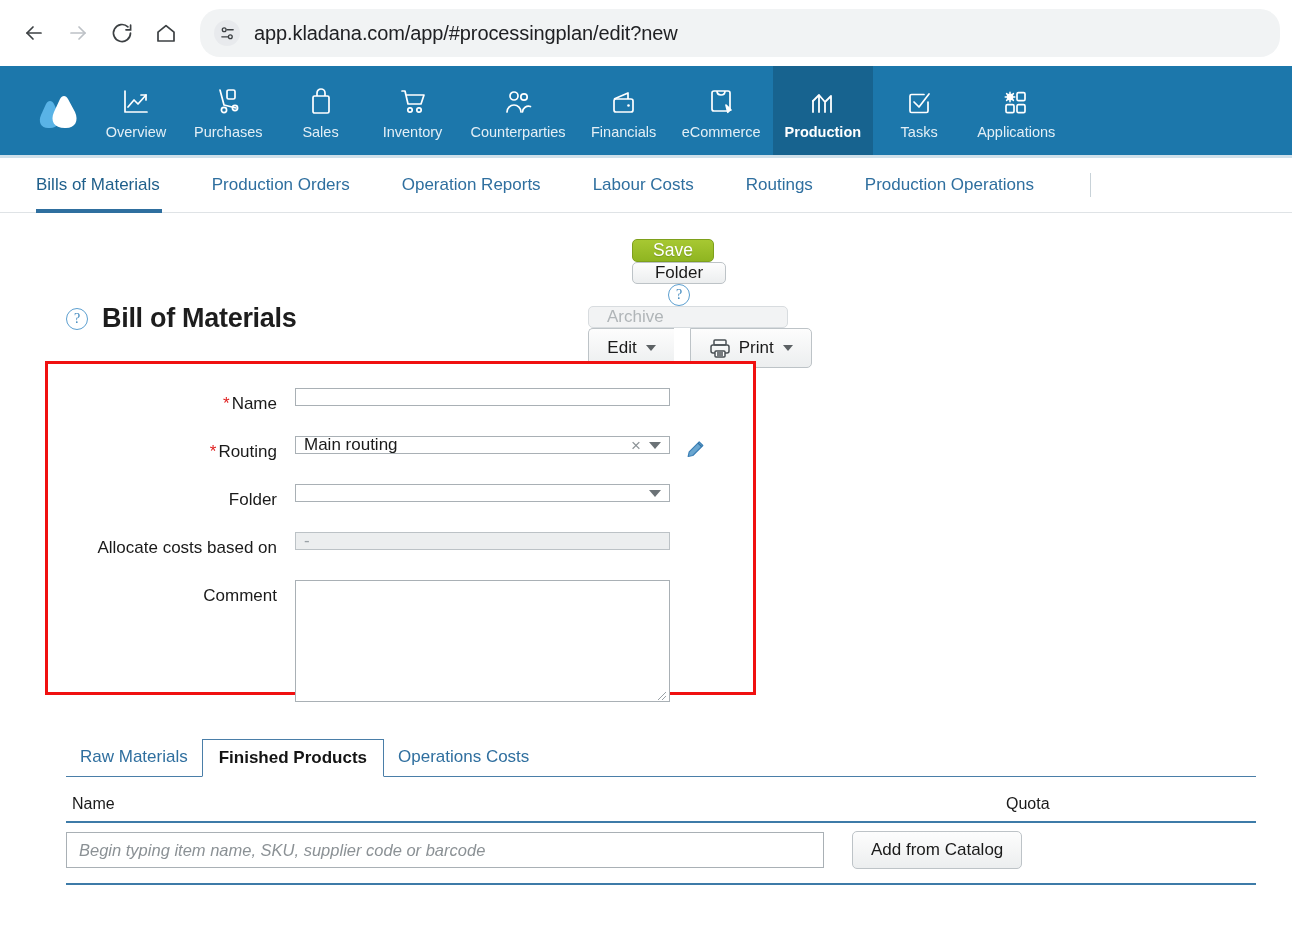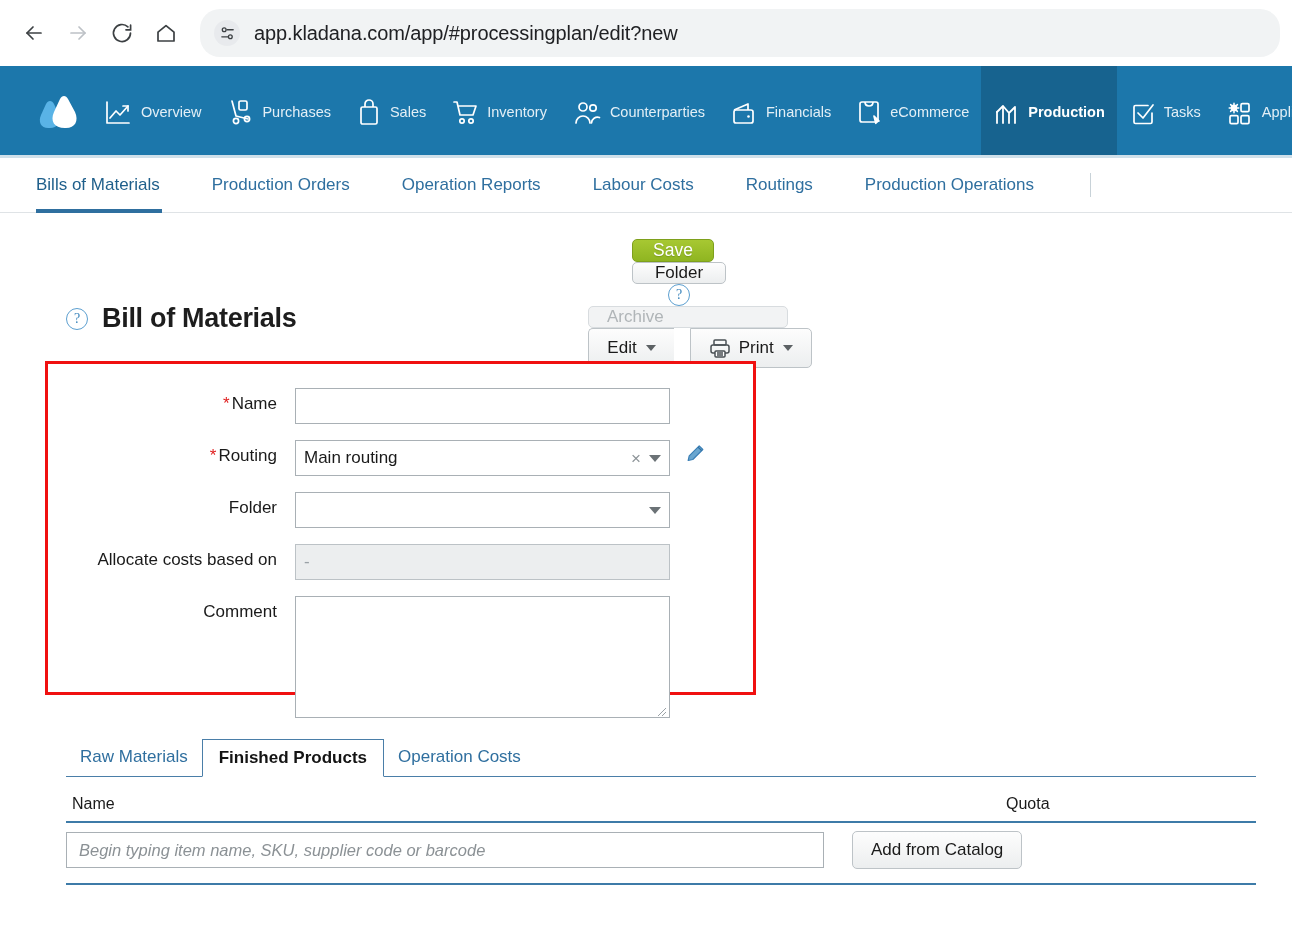--- a/index.html
+++ b/index.html
@@ -72,21 +72,21 @@
   }
   .brand {
     width: 66px;
     display: flex; align-items: center; justify-content: center;
     flex: none;
   }
   .nav-item {
     min-width: 92px;
     padding: 0 12px;
     display: flex;
-    flex-direction: row;
+    flex-direction: column;
     align-items: center;
     justify-content: center;
     gap: 7px;
     cursor: pointer;
     flex: none;
   }
   .nav-item .ni-icon {
     height: 32px;
     display: flex; align-items: flex-end; justify-content: center;
   }
@@ -241,21 +241,21 @@
     text-align: right;
     padding-right: 18px;
     font-size: 17px;
     color: #1a1a1a;
     line-height: 32px;
     white-space: nowrap;
   }
   .req { color: #e02020; margin-right: 2px; }
   .field {
     width: 375px;
-    height: 36px;
+    height: 18px;
     border: 1px solid #a9b0b5;
     background: #ffffff;
     display: flex;
     align-items: center;
     padding: 0 8px;
     font-size: 17px;
     color: #1a1a1a;
     position: relative;
   }
   .field.disabled {
@@ -662,21 +662,21 @@
 
 <div class="tabs-wrap">
   <div class="tabs">
     <div class="tab">
         <span>Raw Materials</span>
       </div>
     <div class="tab active">
         <span>Finished Products</span>
       </div>
     <div class="tab">
-        <span>Operation Costs</span>
+        <span>Operations Costs</span>
       </div>
     <div class="tabs-tail"></div>
   </div>
 
   <div class="table-head">
     <div class="th-name">Name</div>
     <div class="th-quota">Quota</div>
   </div>
 
   <div class="table-row">

